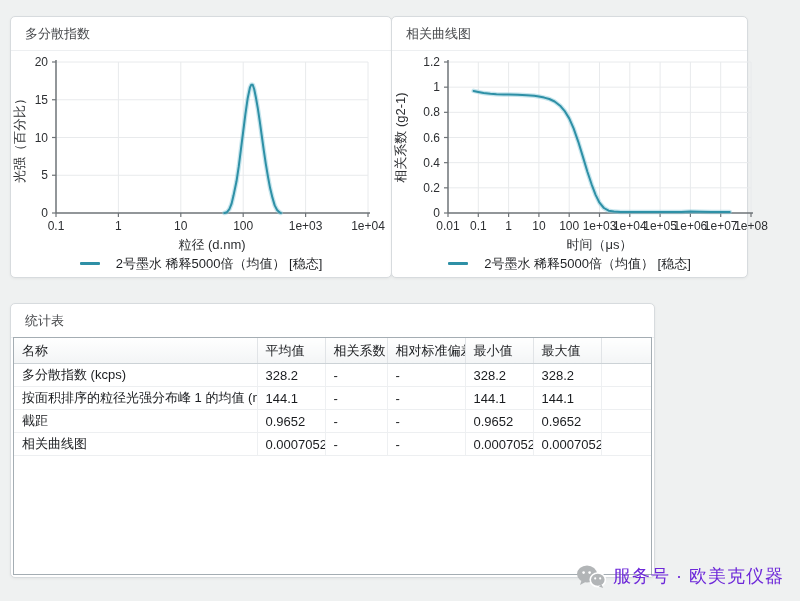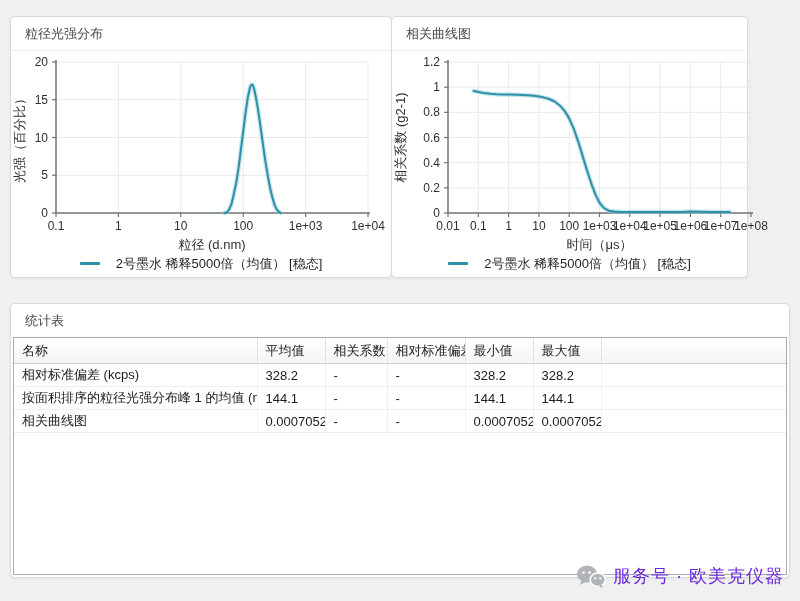--- a/index.html
+++ b/index.html
@@ -9,21 +9,21 @@
     font-family:"Liberation Sans","DejaVu Sans",sans-serif;
     -webkit-font-smoothing:antialiased;
   }
   .panel{
     position:absolute;background:#ffffff;border:1px solid #d7dbde;
     border-radius:5px;box-shadow:0 1px 3px rgba(0,0,0,0.05);
     box-sizing:border-box;
   }
   #panel1{left:10px;top:16px;width:382px;height:262px;}
   #panel2{left:391px;top:16px;width:357px;height:262px;}
-  #panel3{left:10px;top:303px;width:780px;height:275px;}
+  #panel3{left:10px;top:303px;width:645px;height:275px;}
   .panel-header{
     height:33px;line-height:34px;padding-left:14px;font-size:13px;
     color:#47494c;border-bottom:1px solid #edeff1;
   }
   .chart-svg{display:block;margin-top:1px;}
   .legend-row{
     height:23px;display:flex;justify-content:center;align-items:center;
     gap:16px;font-size:13px;color:#1e2023;
   }
   .legend-dash{width:20px;height:3px;border-radius:1px;}
@@ -48,21 +48,21 @@
   .watermark{
     position:absolute;top:561px;right:16px;height:30px;z-index:5;
     display:flex;align-items:center;gap:7px;
     color:#6d28d9;font-size:18px;letter-spacing:1px;
   }
 </style>
 </head>
 <body>
 
 <div class="panel" id="panel1">
-  <div class="panel-header">粒径光强分布</div>
+  <div class="panel-header">多分散指数</div>
   <svg id="chart1" class="chart-svg" width="380" height="200" viewBox="0 0 380 200">
       <line x1="107.4" y1="10" x2="107.4" y2="161" stroke="#e8eaec" stroke-width="1"></line>
       <line x1="169.8" y1="10" x2="169.8" y2="161" stroke="#e8eaec" stroke-width="1"></line>
       <line x1="232.2" y1="10" x2="232.2" y2="161" stroke="#e8eaec" stroke-width="1"></line>
       <line x1="294.6" y1="10" x2="294.6" y2="161" stroke="#e8eaec" stroke-width="1"></line>
       <line x1="357" y1="10" x2="357" y2="161" stroke="#e8eaec" stroke-width="1"></line>
       <line x1="45" y1="123.25" x2="357" y2="123.25" stroke="#e8eaec" stroke-width="1"></line>
       <line x1="45" y1="85.5" x2="357" y2="85.5" stroke="#e8eaec" stroke-width="1"></line>
       <line x1="45" y1="47.75" x2="357" y2="47.75" stroke="#e8eaec" stroke-width="1"></line>
       <line x1="45" y1="10" x2="357" y2="10" stroke="#e8eaec" stroke-width="1"></line>
@@ -188,35 +188,44 @@
             <th>平均值</th>
             <th>相关系数</th>
             <th>相对标准偏差</th>
             <th>最小值</th>
             <th>最大值</th>
             <th></th>
           </tr>
         </thead>
       <tbody id="stats-body">
           <tr>
-            <td>相对标准偏差 (kcps)</td>
+            <td>多分散指数 (kcps)</td>
             <td>328.2</td>
             <td>-</td>
             <td>-</td>
             <td>328.2</td>
             <td>328.2</td>
             <td></td>
           </tr>
           <tr>
             <td>按面积排序的粒径光强分布峰 1 的均值 (nm)</td>
             <td>144.1</td>
             <td>-</td>
             <td>-</td>
             <td>144.1</td>
             <td>144.1</td>
+            <td></td>
+          </tr>
+          <tr>
+            <td>截距</td>
+            <td>0.9652</td>
+            <td>-</td>
+            <td>-</td>
+            <td>0.9652</td>
+            <td>0.9652</td>
             <td></td>
           </tr>
           <tr>
             <td>相关曲线图</td>
             <td>0.0007052</td>
             <td>-</td>
             <td>-</td>
             <td>0.0007052</td>
             <td>0.0007052</td>
             <td></td>

